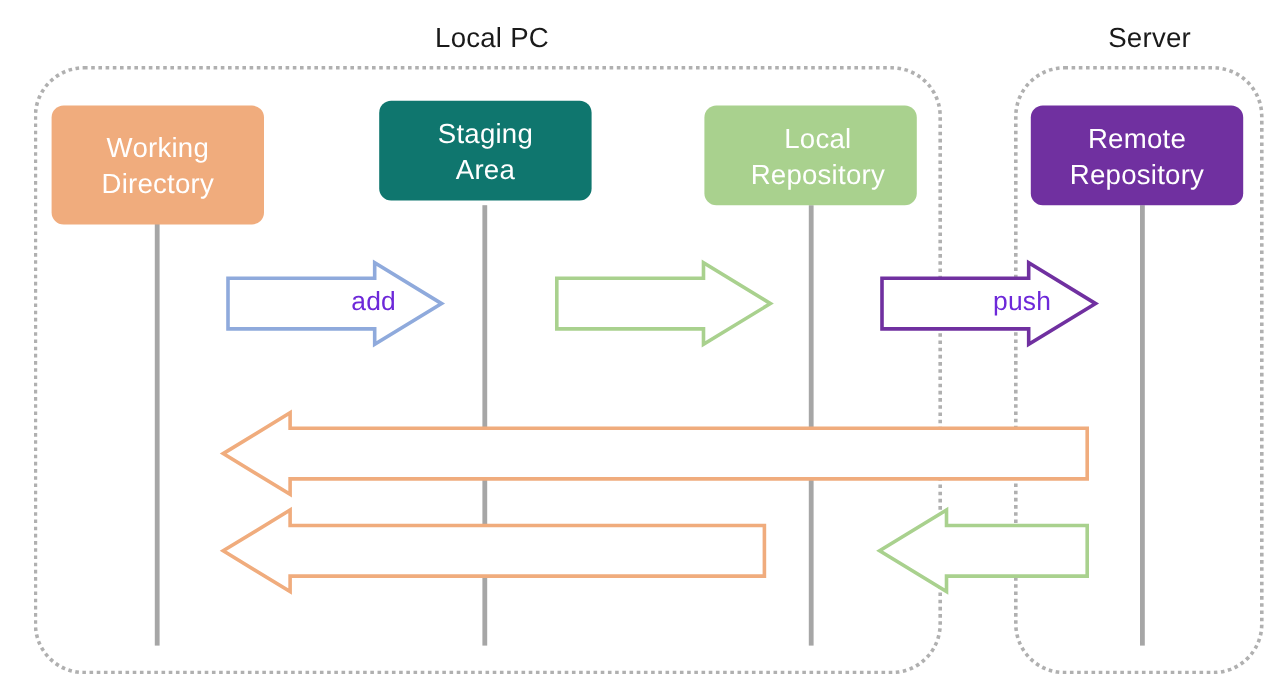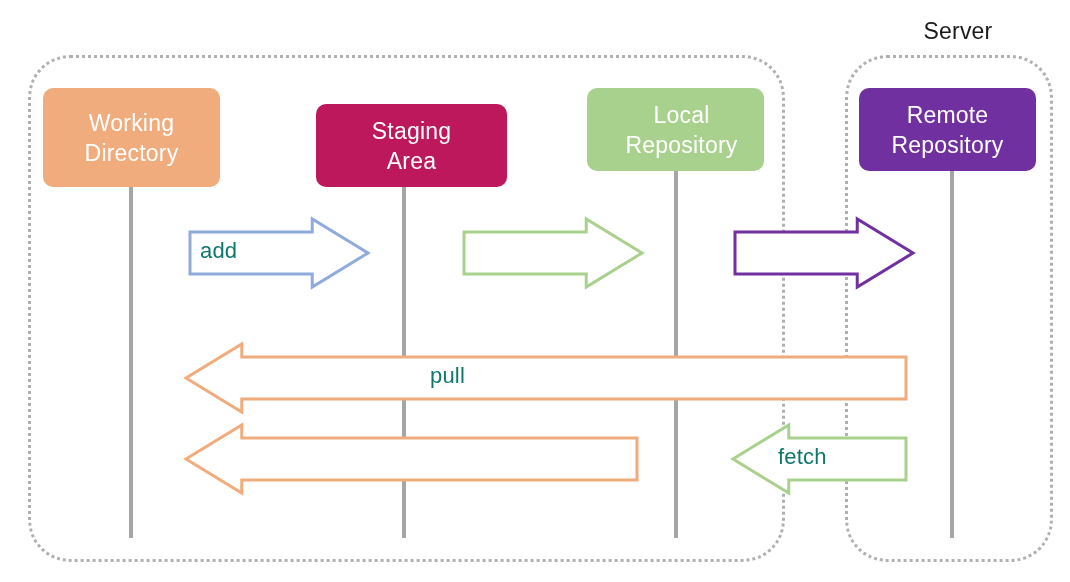--- a/index.html
+++ b/index.html
@@ -59,41 +59,42 @@
   .arrow-wrap {
     position: absolute;
   }
   .arrow-wrap svg {
     display: block;
     overflow: visible;
   }
   .arrow-label {
     position: absolute;
     font-size: 22px;
-    color: #0f766e;
+    color: #6d28d9;
     white-space: nowrap;
-    text-align: left;
+    text-align: right;
     letter-spacing: 0.2px;
   }
 </style>
 </head>
 <body>
 
 <div id="canvas">
 
 <div class="zone" style="left: 28px; top: 55px; width: 757px; height: 507px;"></div>
+    <div class="zone-title" style="left: 340px; top: 18px; width: 140px;">Local PC</div>
     <div class="zone" style="left: 845px; top: 55px; width: 208px; height: 507px;"></div>
     <div class="zone-title" style="left: 888px; top: 18px; width: 140px;">Server</div>
     <div class="lifeline" style="left: 129px; top: 171px; height: 367px;"></div>
     <div class="lifeline" style="left: 402px; top: 171px; height: 367px;"></div>
     <div class="lifeline" style="left: 674px; top: 171px; height: 367px;"></div>
     <div class="lifeline" style="left: 950px; top: 171px; height: 367px;"></div>
     <div class="node" style="left: 43px; top: 88px; width: 177px; height: 99px; background: rgb(240, 172, 125);">Working
 Directory</div>
-    <div class="node" style="left: 316px; top: 104px; width: 191px; height: 83px; background: #be185d;">Staging
+    <div class="node" style="left: 316px; top: 84px; width: 177px; height: 83px; background: #0f766e;">Staging
 Area</div>
     <div class="node" style="left: 587px; top: 88px; width: 177px; height: 83px; background: rgb(169, 209, 142); padding-left: 12px;">Local
 Repository</div>
     <div class="node" style="left: 859px; top: 88px; width: 177px; height: 83px; background: rgb(112, 48, 160); text-align: center;">Remote
 Repository</div>
     <div class="arrow-wrap" style="left: 190px; top: 219px; width: 178px; height: 68px;">
       <svg width="178" height="68" viewBox="0 0 178 68">
         <polygon points="0,12.920000000000002 122.24000000000001,12.920000000000002 122.24000000000001,0 178,34 122.24000000000001,68 122.24000000000001,55.08 0,55.08" fill="#ffffff" stroke="#8FAADC" stroke-width="3" stroke-linejoin="miter"></polygon>
       </svg>
     </div>
@@ -101,30 +102,29 @@
     <div class="arrow-wrap" style="left: 464px; top: 219px; width: 178px; height: 68px;">
       <svg width="178" height="68" viewBox="0 0 178 68">
         <polygon points="0,12.920000000000002 122.24000000000001,12.920000000000002 122.24000000000001,0 178,34 122.24000000000001,68 122.24000000000001,55.08 0,55.08" fill="#ffffff" stroke="#A9D18E" stroke-width="3" stroke-linejoin="miter"></polygon>
       </svg>
     </div>
     <div class="arrow-wrap" style="left: 735px; top: 219px; width: 178px; height: 68px;">
       <svg width="178" height="68" viewBox="0 0 178 68">
         <polygon points="0,12.920000000000002 122.24000000000001,12.920000000000002 122.24000000000001,0 178,34 122.24000000000001,68 122.24000000000001,55.08 0,55.08" fill="#ffffff" stroke="#7030A0" stroke-width="3" stroke-linejoin="miter"></polygon>
       </svg>
     </div>
+    <div class="arrow-label" style="left: 744px; top: 238px; width: 132px;">push</div>
     <div class="arrow-wrap" style="left: 186px; top: 344px; width: 720px; height: 68px;">
       <svg width="720" height="68" viewBox="0 0 720 68">
         <polygon points="720,12.920000000000002 55.76,12.920000000000002 55.76,0 0,34 55.76,68 55.76,55.08 720,55.08" fill="#ffffff" stroke="#F0AC7D" stroke-width="3" stroke-linejoin="miter"></polygon>
       </svg>
     </div>
-    <div class="arrow-label" style="left: 430px; top: 363px; width: 260px;">pull</div>
     <div class="arrow-wrap" style="left: 186px; top: 425px; width: 451px; height: 68px;">
       <svg width="451" height="68" viewBox="0 0 451 68">
         <polygon points="451,12.920000000000002 55.76,12.920000000000002 55.76,0 0,34 55.76,68 55.76,55.08 451,55.08" fill="#ffffff" stroke="#F0AC7D" stroke-width="3" stroke-linejoin="miter"></polygon>
       </svg>
     </div>
     <div class="arrow-wrap" style="left: 733px; top: 425px; width: 173px; height: 68px;">
       <svg width="173" height="68" viewBox="0 0 173 68">
         <polygon points="173,12.920000000000002 55.76,12.920000000000002 55.76,0 0,34 55.76,68 55.76,55.08 173,55.08" fill="#ffffff" stroke="#A9D18E" stroke-width="3" stroke-linejoin="miter"></polygon>
       </svg>
     </div>
-    <div class="arrow-label" style="left: 778px; top: 444px; width: 120px;">fetch</div>
   </div>
 
 </body></html>

